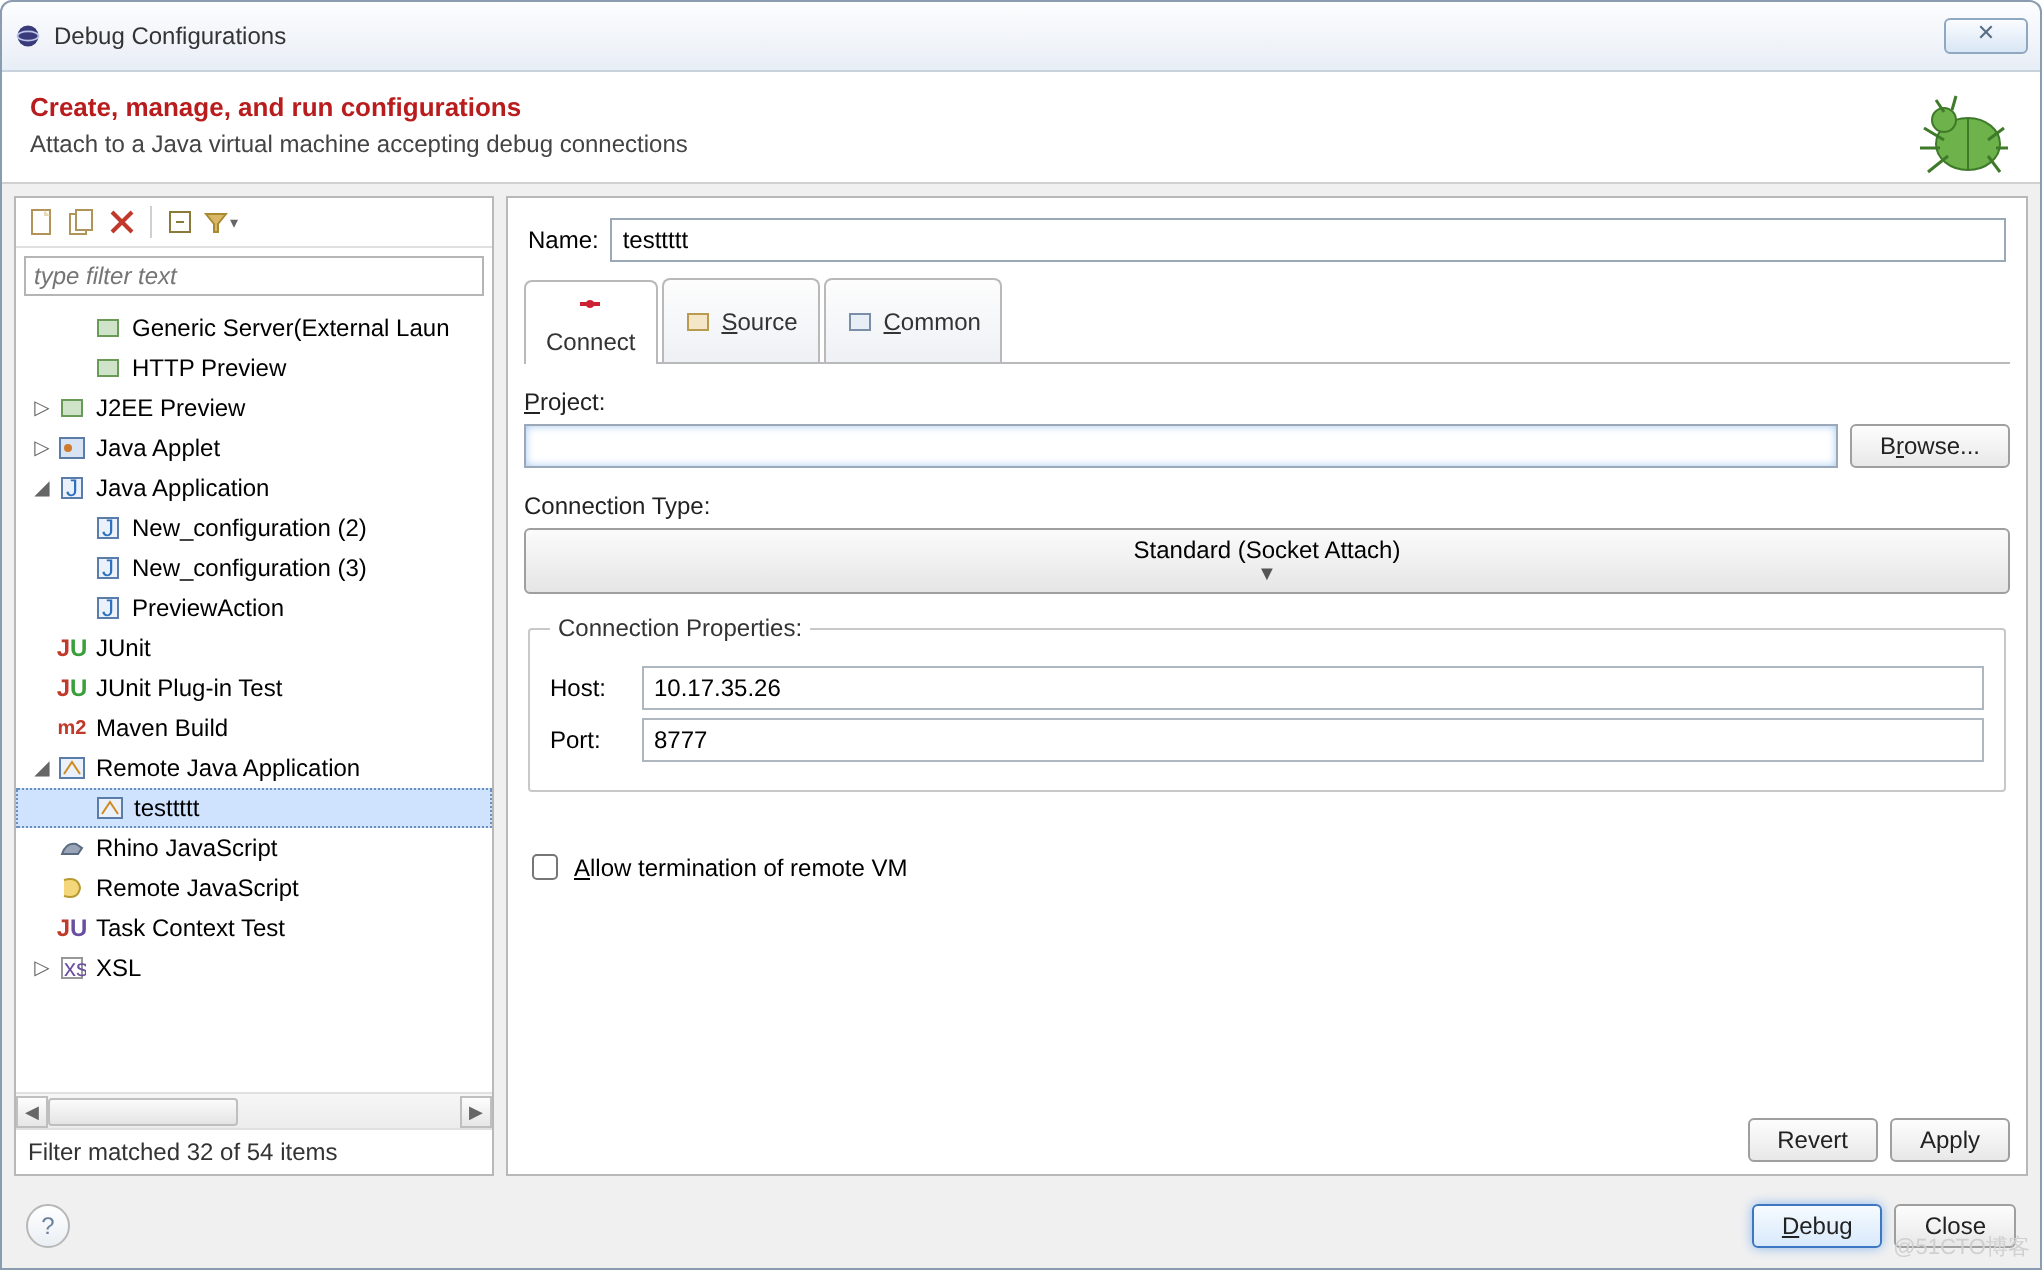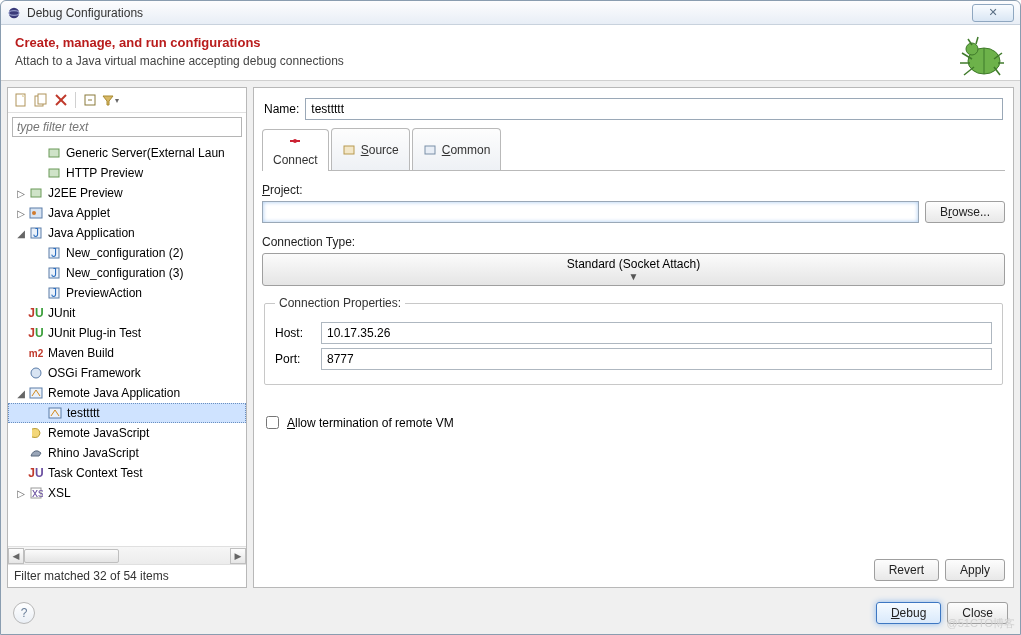--- a/index.html
+++ b/index.html
@@ -1,19 +1,19 @@
 <!DOCTYPE html>
 <html><head>
 <meta charset="utf-8">
 <style>
 * { box-sizing: border-box; font-family: "Segoe UI", Tahoma, sans-serif; font-size: 12px; }
 body { margin: 0; background: #fff; width: 1021px; height: 635px; overflow: hidden; }
 
 .window { border: 1px solid #8a9db0; border-radius: 6px 6px 0 0; height: 100%; display: flex; flex-direction: column; background: #f0f0f0; }
-.titlebar { height: 24px; display: flex; align-items: center; padding: 0 6px; background: linear-gradient(#fdfdfe,#e8eef6); border-bottom: 1px solid #c8d2dd; border-radius: 6px 6px 0 0; }
+.titlebar { height: 35px; display: flex; align-items: center; padding: 0 6px; background: linear-gradient(#fdfdfe,#e8eef6); border-bottom: 1px solid #c8d2dd; border-radius: 6px 6px 0 0; }
 .titlebar .ticon { width:14px; height:14px; margin-right:6px; }
 .titlebar .title { flex:1; color:#333; }
 .winbtn { width:42px; height:18px; border:1px solid #8fa7c0; border-radius:3px; background:linear-gradient(#f9fcff,#d9e6f4); text-align:center; line-height:14px; color:#5a6f85; font-size:11px; }
 
 .header { background:#fff; border-bottom:1px solid #d0d0d0; padding:10px 14px 12px; position:relative; }
 .header h1 { margin:0 0 4px; font-size:13px; font-weight:bold; color:#b91c1c; }
 .header .sub { color:#444; }
 .bug { position:absolute; right:10px; top:8px; }
 
 .body { flex:1; display:flex; gap:6px; padding:6px; min-height:0; }
@@ -241,29 +241,20 @@
             <span>JUnit Plug-in Test</span>
           </div>
           <div class="tree-row" style="padding-left: 6px;">
             <span class="tw"></span>
             <span class="ticon2">
               <span style="font-size:10px;font-weight:bold;color:#c0392b">m2</span>
             </span>
             <span>Maven Build</span>
           </div>
           <div class="tree-row" style="padding-left: 6px;">
-            <span class="tw"></span>
-            <span class="ticon2">
-              <svg width="14" height="14">
-                <circle cx="7" cy="7" r="5" fill="#d8e4f3" stroke="#5a7ca8"></circle>
-              </svg>
-            </span>
-            <span>OSGi Framework</span>
-          </div>
-          <div class="tree-row" style="padding-left: 6px;">
             <span class="tw">◢</span>
             <span class="ticon2">
               <svg width="14" height="14">
                 <rect x="1" y="2" width="12" height="10" fill="#eaf1fa" stroke="#5a7ca8"></rect>
                 <path d="M3 10 L7 4 L11 10" fill="none" stroke="#d08a1e"></path>
               </svg>
             </span>
             <span>Remote Java Application</span>
           </div>
           <div class="tree-row sel" style="padding-left: 24px;">
@@ -273,33 +264,33 @@
                 <rect x="1" y="2" width="12" height="10" fill="#eaf1fa" stroke="#5a7ca8"></rect>
                 <path d="M3 10 L7 4 L11 10" fill="none" stroke="#d08a1e"></path>
               </svg>
             </span>
             <span>testtttt</span>
           </div>
           <div class="tree-row" style="padding-left: 6px;">
             <span class="tw"></span>
             <span class="ticon2">
               <svg width="14" height="14">
+                <path d="M2 10 Q4 4 9 5 L12 7 L10 10 Z" fill="#9aa6b8" stroke="#5a6a7f"></path>
+              </svg>
+            </span>
+            <span>Rhino JavaScript</span>
+          </div>
+          <div class="tree-row" style="padding-left: 6px;">
+            <span class="tw"></span>
+            <span class="ticon2">
+              <svg width="14" height="14">
                 <path d="M3 3 Q10 1 11 7 Q10 13 3 11" fill="#f3d77a" stroke="#b89a30"></path>
               </svg>
             </span>
             <span>Remote JavaScript</span>
-          </div>
-          <div class="tree-row" style="padding-left: 6px;">
-            <span class="tw"></span>
-            <span class="ticon2">
-              <svg width="14" height="14">
-                <path d="M2 10 Q4 4 9 5 L12 7 L10 10 Z" fill="#9aa6b8" stroke="#5a6a7f"></path>
-              </svg>
-            </span>
-            <span>Rhino JavaScript</span>
           </div>
           <div class="tree-row" style="padding-left: 6px;">
             <span class="tw"></span>
             <span class="ticon2">
               <span style="font-size:10px;font-weight:bold"><span style="color:#c0392b">J</span><span style="color:#6a4fa0">U</span></span>
             </span>
             <span>Task Context Test</span>
           </div>
           <div class="tree-row" style="padding-left: 6px;">
             <span class="tw">▷</span>

